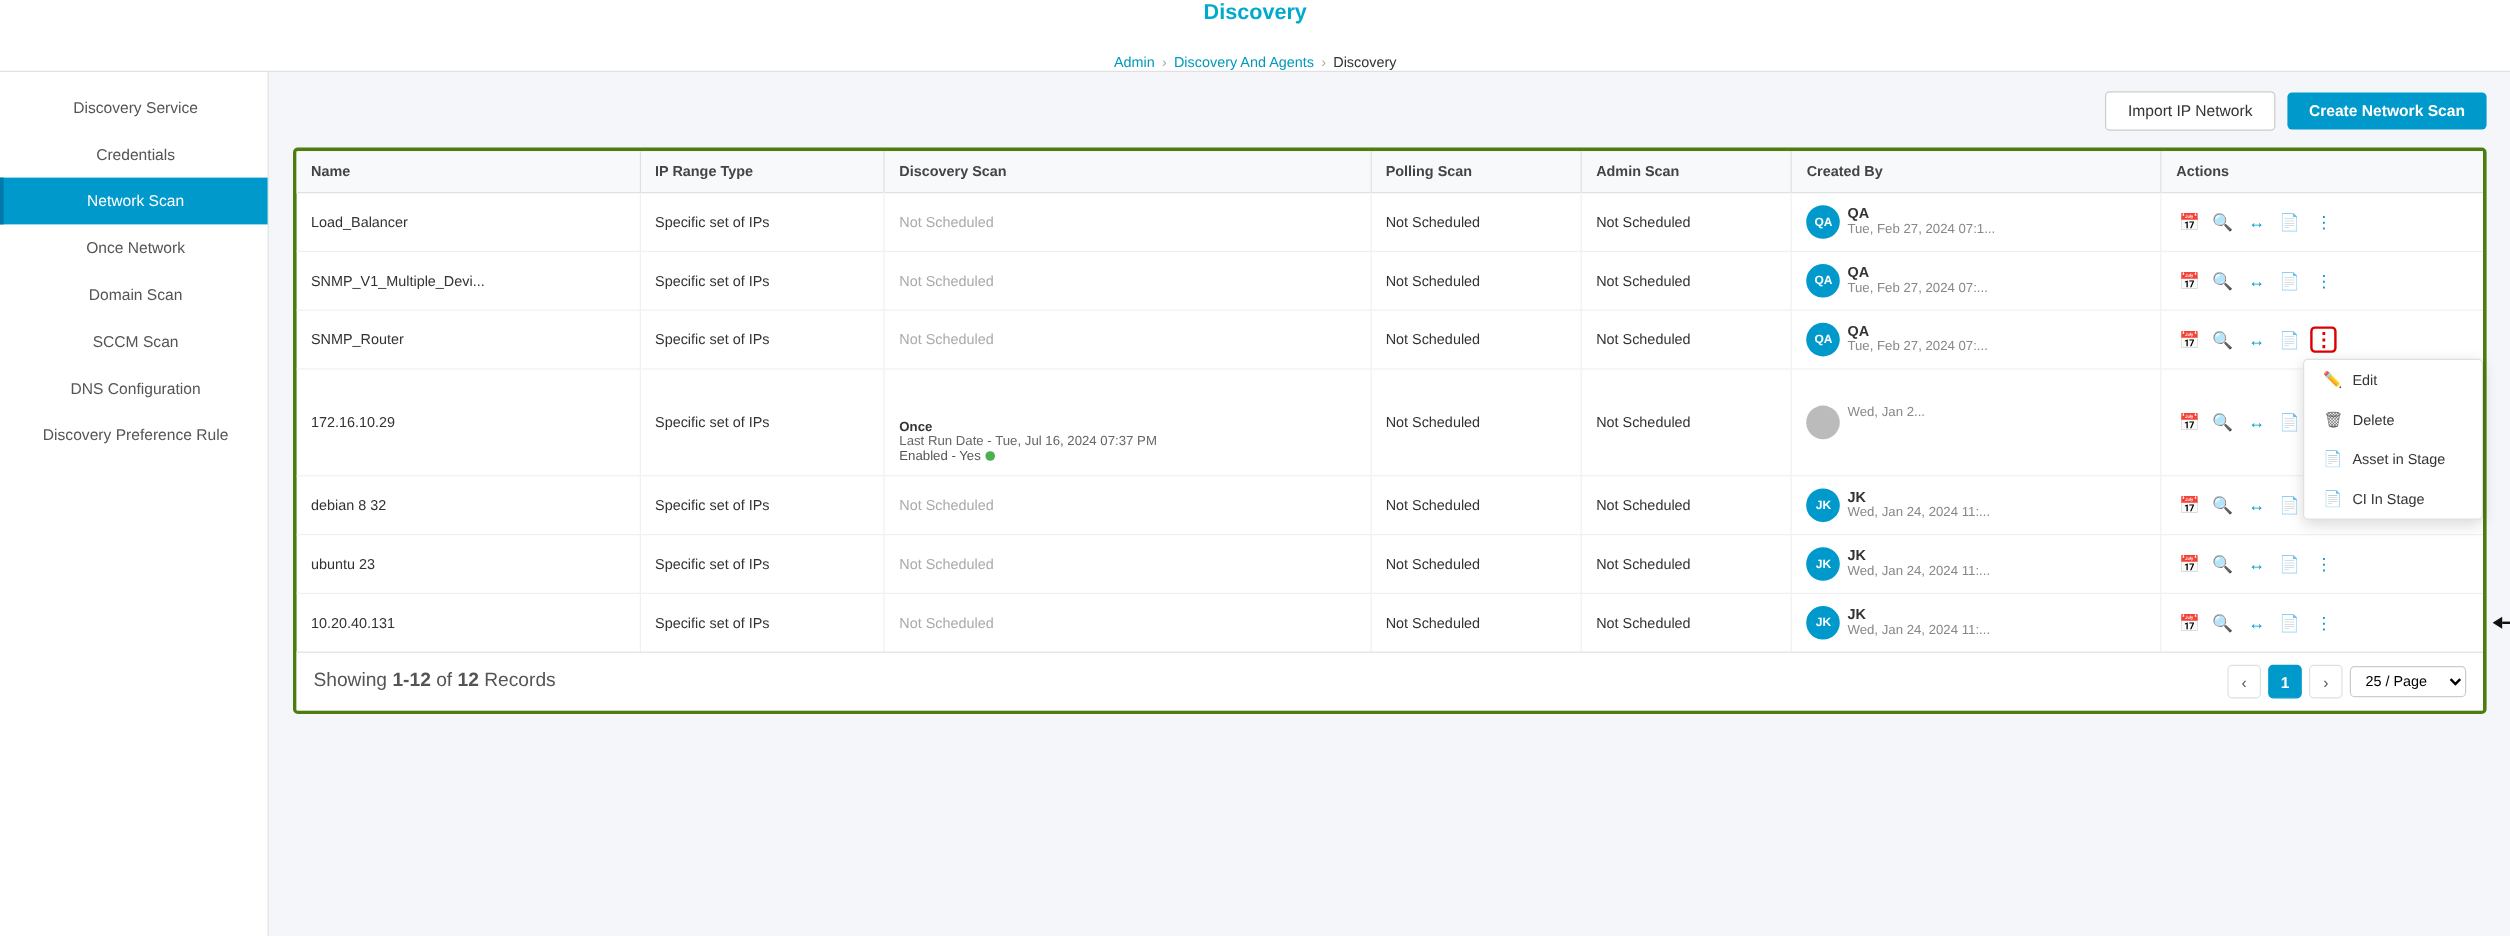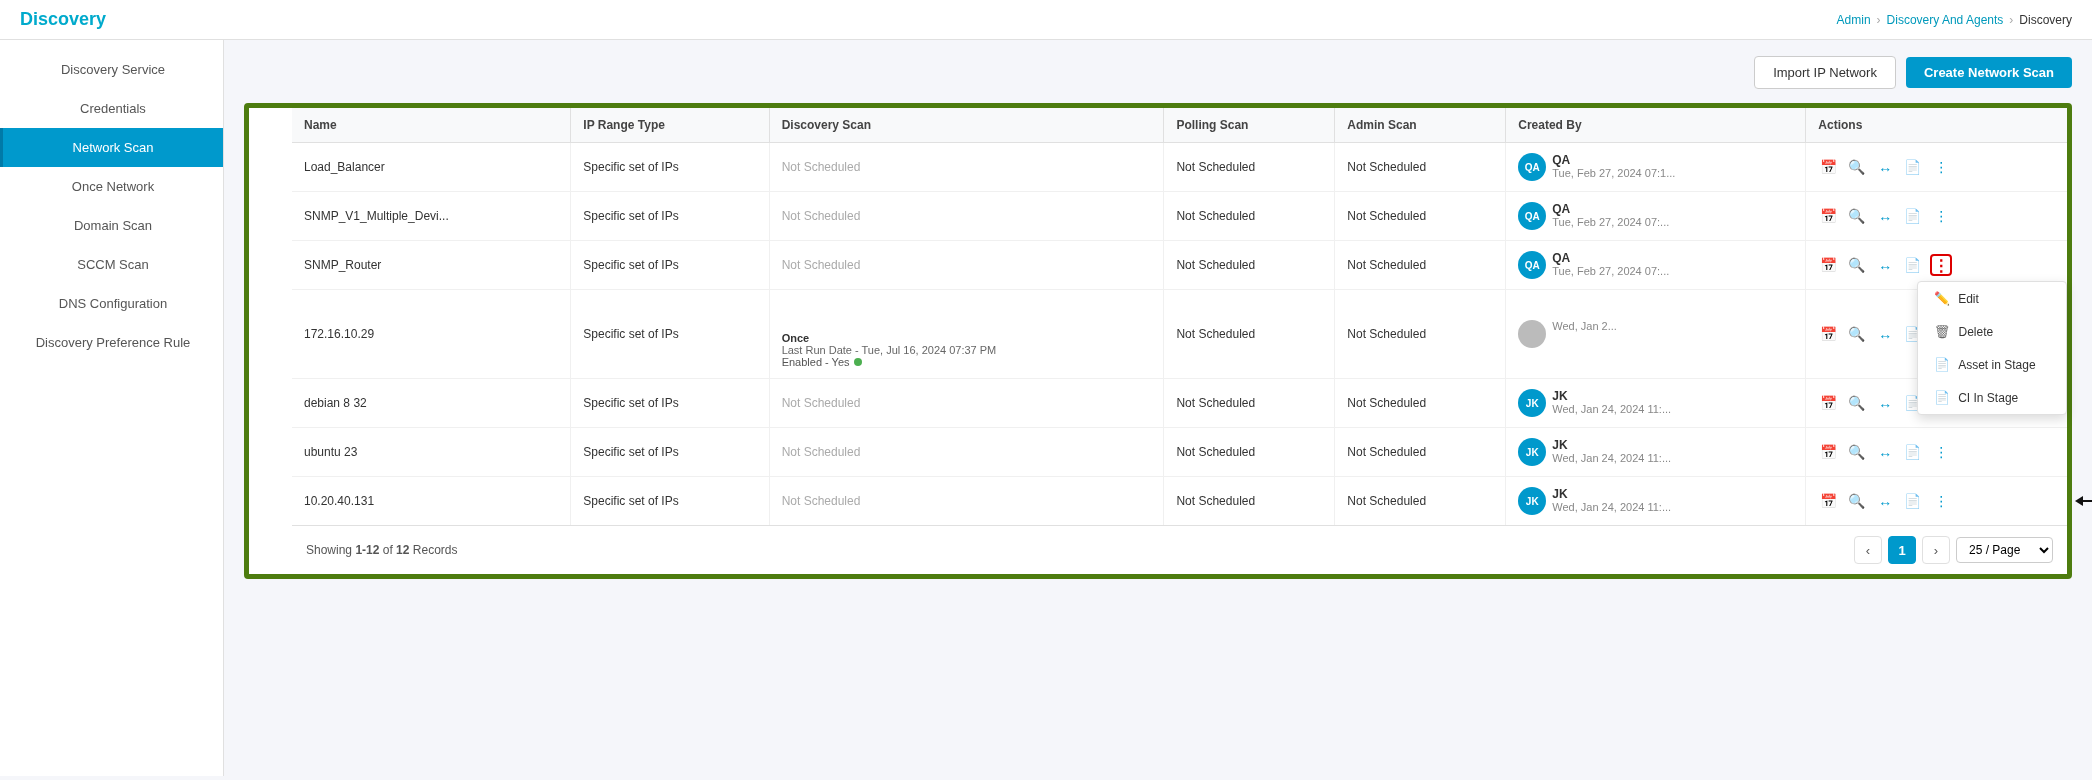--- a/index.html
+++ b/index.html
@@ -1,19 +1,19 @@
 <!DOCTYPE html>
 <html><head>
   <meta charset="utf-8">
   <style>
     * { box-sizing: border-box; margin: 0; padding: 0; }
     body { font-family: -apple-system, BlinkMacSystemFont, 'Segoe UI', sans-serif; font-size: 13px; background: #f5f6fa; color: #333; }
 
     
-    .header { background: #fff; border-bottom: 1px solid #e0e0e0; padding: 0 20px; height: 40px; display: flex; align-items: center; justify-content: space-between; }
+    .header { background: #fff; border-bottom: 1px solid #e0e0e0; padding: 0 20px; height: 60px; display: flex; align-items: center; justify-content: space-between; flex-direction: column; }
     .header-title { color: #00aacc; font-size: 18px; font-weight: 700; }
     .breadcrumb { display: flex; align-items: center; gap: 6px; font-size: 12px; color: #666; }
     .breadcrumb a { color: #0099bb; text-decoration: none; }
     .breadcrumb .sep { color: #aaa; }
     .breadcrumb .current { color: #333; }
 
     
     .layout { display: flex; height: calc(100vh - 44px); }
 
     
@@ -23,21 +23,21 @@
 
     
     .main { flex: 1; overflow: auto; padding: 16px 20px; }
 
     
     .topbar { display: flex; justify-content: flex-end; align-items: center; gap: 10px; margin-bottom: 14px; }
     .btn-outline { border: 1px solid #ccc; background: #fff; padding: 8px 18px; border-radius: 4px; cursor: pointer; font-size: 13px; color: #333; }
     .btn-primary { background: #0099cc; color: #fff; border: none; padding: 8px 18px; border-radius: 4px; cursor: pointer; font-size: 13px; font-weight: 600; }
 
     
-    .table-wrapper { background: #fff; border: 5px solid #4d7c0f; border-radius: 4px; overflow: visible; position: relative; padding-left: 43px; }
+    .table-wrapper { background: #fff; border: 3px solid #4d7c0f; border-radius: 4px; overflow: visible; position: relative; }
     table { width: 100%; border-collapse: collapse; }
     thead tr { background: #f8f9fa; border-bottom: 1px solid #e0e0e0; }
     th { padding: 10px 12px; text-align: left; font-weight: 600; font-size: 12px; color: #444; border-right: 1px solid #e0e0e0; }
     th:last-child { border-right: none; }
     td { padding: 10px 12px; border-bottom: 1px solid #f0f0f0; vertical-align: middle; font-size: 12px; border-right: 1px solid #f0f0f0; }
     td:last-child { border-right: none; }
     tr:last-of-type td { border-bottom: none; }
 
     
     .avatar { width: 28px; height: 28px; border-radius: 50%; background: #0099cc; color: #fff; display: inline-flex; align-items: center; justify-content: center; font-size: 10px; font-weight: 700; flex-shrink: 0; }
@@ -57,21 +57,21 @@
     .scan-detail .enabled { display: flex; align-items: center; gap: 4px; color: #555; }
     .dot-green { width: 8px; height: 8px; border-radius: 50%; background: #4caf50; display: inline-block; }
 
     
     .context-menu { position: absolute; top: 40px; right: 0; background: #fff; border: 1px solid #e0e0e0; border-radius: 4px; box-shadow: 0 4px 12px rgba(0,0,0,0.15); z-index: 100; min-width: 150px; }
     .context-menu-item { padding: 9px 16px; cursor: pointer; font-size: 12px; color: #333; display: flex; align-items: center; gap: 8px; }
     .context-menu-item .cm-icon { font-size: 13px; color: #666; }
 
     
     .pagination-bar { display: flex; justify-content: space-between; align-items: center; padding: 10px 14px; border-top: 1px solid #e0e0e0; background: #fff; }
-    .pagination-info { font-size: 12px; color: #555; }
+    .pagination-info { font-size: 16px; color: #555; }
     .pagination-info strong { font-weight: 600; }
     .pagination-controls { display: flex; align-items: center; gap: 6px; }
     .page-btn { width: 28px; height: 28px; border: 1px solid #e0e0e0; background: #fff; border-radius: 4px; cursor: pointer; display: inline-flex; align-items: center; justify-content: center; font-size: 13px; color: #555; }
     .page-btn.active { background: #0099cc; color: #fff; border-color: #0099cc; font-weight: 700; }
     .page-select { border: 1px solid #ccc; padding: 4px 8px; border-radius: 4px; font-size: 12px; cursor: pointer; background: #fff; }
   </style>
 </head>
 <body>
 
 <div class="header">

